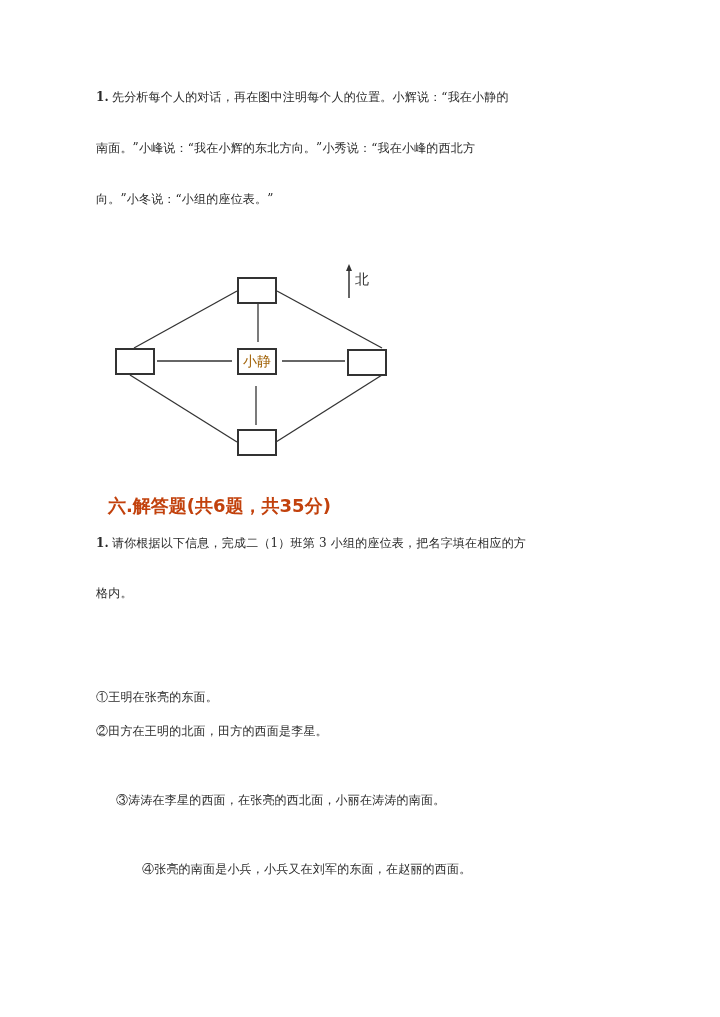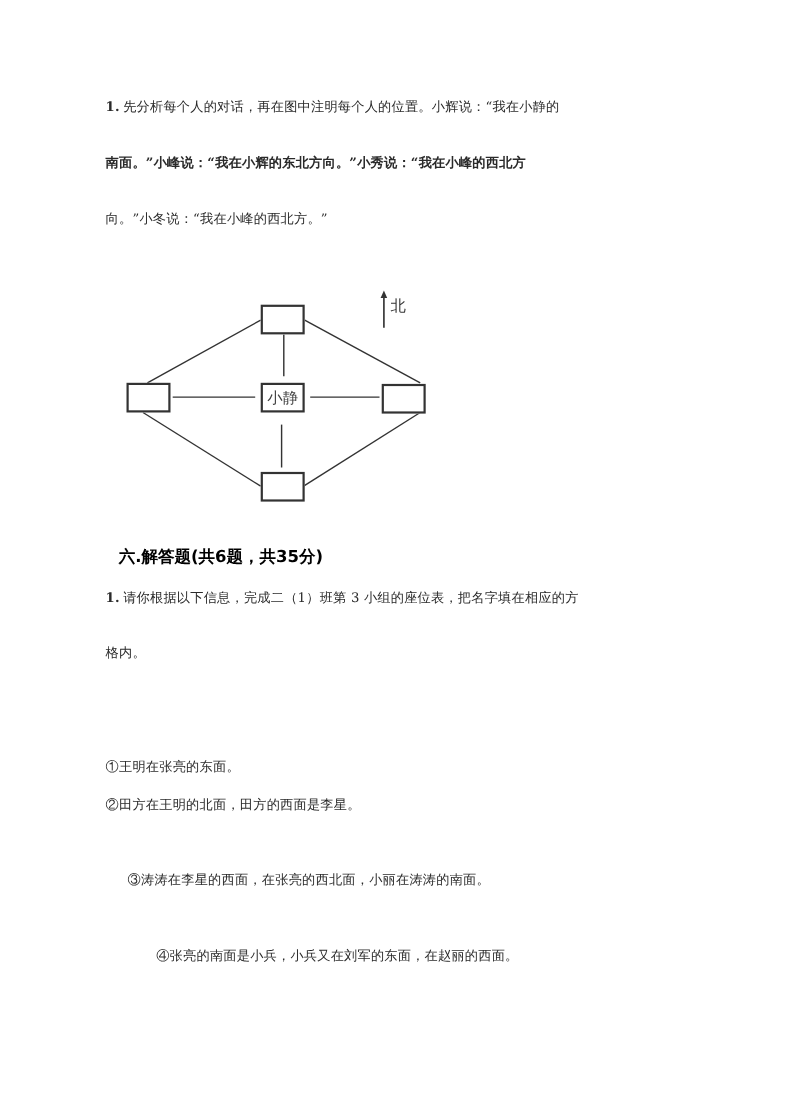--- a/index.html
+++ b/index.html
@@ -26,25 +26,25 @@
   }
   .qnum {
     font-weight: bold;
     font-family: "DejaVu Serif", "Liberation Serif", serif;
     margin-right: 3px;
   }
   .heading {
     position: absolute;
     left: 108px;
     top: 497px;
-    font-size: 15px;
+    font-size: 18px;
     line-height: 18px;
     font-weight: bold;
     font-family: "DejaVu Sans", "Liberation Sans", sans-serif;
-    color: #000000;
+    color: #c2410c;
     white-space: nowrap;
   }
   .diagram {
     position: absolute;
     left: 0;
     top: 0;
     width: 720px;
     height: 1017px;
     pointer-events: none;
   }
@@ -61,40 +61,40 @@
     pointer-events: auto;
   }
   .box-label {
     position: absolute;
     left: 0; right: 0; top: 0; bottom: 0;
     display: flex;
     align-items: center;
     justify-content: center;
     font-family: "DejaVu Sans", "Liberation Sans", sans-serif;
     font-size: 14px;
-    color: #404040;
+    color: #a16207;
   }
   .north-label {
     position: absolute;
     left: 355px;
     top: 271px;
     font-family: "DejaVu Sans", "Liberation Sans", sans-serif;
     font-size: 14px;
     line-height: 16px;
     color: #333333;
   }
 </style>
 </head>
 <body>
 
 <div class="line" style="top:89px;">
   <span class="qnum">1.</span><span>先分析每个人的对话，再在图中注明每个人的位置。小辉说：“我在小静的</span>
 </div>
-<div class="line" style="top:140px;font-weight:bold;">南面。”小峰说：“我在小辉的东北方向。”小秀说：“我在小峰的西北方</div>
-<div class="line" style="top:191px;">向。”小冬说：“我在小峰的西北方。”</div>
+<div class="line" style="top:140px;">南面。”小峰说：“我在小辉的东北方向。”小秀说：“我在小峰的西北方</div>
+<div class="line" style="top:191px;">向。”小冬说：“小组的座位表。”</div>
 
 <div class="diagram">
   <svg class="diagram-svg" width="720" height="1017">
     <g stroke="#333333" stroke-width="1.3" fill="none">
 
       <line x1="237" y1="291" x2="134" y2="348"></line>
       <line x1="277" y1="291" x2="382" y2="348"></line>
       <line x1="130" y1="375" x2="237" y2="442"></line>
       <line x1="382" y1="375" x2="276" y2="442"></line>
 

